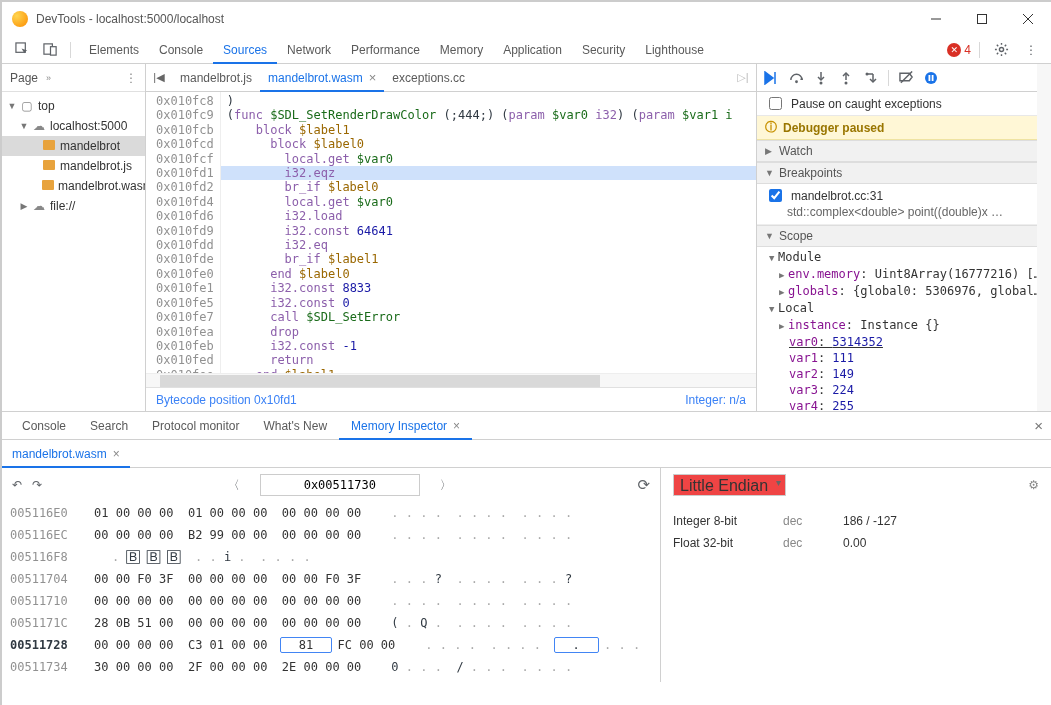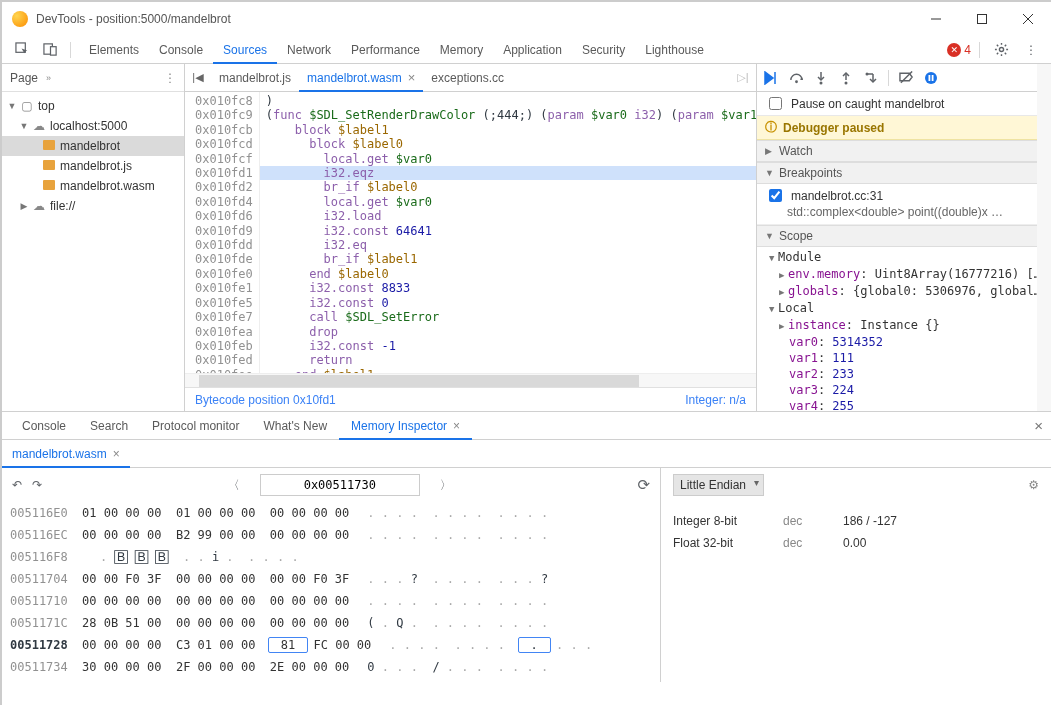--- a/index.html
+++ b/index.html
@@ -14,21 +14,21 @@
 .toptabs .ticon{width:24px;display:flex;justify-content:center;color:#555}
 .toptabs .sep{width:1px;height:16px;background:#d8d8d8;margin:0 4px}
 .toptabs .tab{padding:0 10px;height:28px;display:flex;align-items:center;color:#5a5a5a;cursor:pointer}
 .toptabs .tab.active{color:#1a73e8;box-shadow:inset 0 -2px 0 #1a73e8}
 .toptabs .spacer{flex:1}
 .errcount{display:flex;align-items:center;gap:3px;color:#d93025}
 .errcount .dot{width:14px;height:14px;border-radius:50%;background:#d93025;color:#fff;display:flex;align-items:center;justify-content:center;font-size:9px}
 .gear,.more{color:#5f6368;padding:0 6px}
 .midrow{display:flex;height:348px;border-bottom:1px solid #d0d0d0}
 
-.pagepanel{width:183px;border-right:1px solid #d0d0d0;display:flex;flex-direction:column}
+.pagepanel{width:144px;border-right:1px solid #d0d0d0;display:flex;flex-direction:column}
 .pagehdr{height:28px;display:flex;align-items:center;padding:0 8px;gap:8px;border-bottom:1px solid #e0e0e0;color:#555}
 .pagehdr .sp{flex:1}
 .tree{flex:1;overflow:auto;padding-top:4px}
 .node{display:flex;align-items:center;height:20px;padding-left:4px;gap:2px;cursor:pointer}
 .node .tw{width:12px;text-align:center;color:#777;font-size:9px}
 .node .ic{width:14px;text-align:center;margin-right:2px}
 .node.sel{background:#dadada}
 .ic.folder::before{content:"";display:inline-block;width:12px;height:10px;background:#e8a33d;border-radius:1px}
 .ic.cloud{color:#888}
 .ic.box{color:#888}
@@ -80,46 +80,46 @@
 .drawerTabs .sp{flex:1}
 .memtabrow{height:28px;display:flex;align-items:center;border-bottom:1px solid #d0d0d0}
 .memtab{height:28px;display:flex;align-items:center;padding:0 10px;gap:6px;color:#1a73e8;box-shadow:inset 0 -2px 0 #1a73e8}
 .meminspector{display:flex;height:214px}
 .memleft{flex:1;display:flex;flex-direction:column;border-right:1px solid #d0d0d0}
 .memnav{height:34px;display:flex;align-items:center;padding:0 10px;gap:10px}
 .memnav .sp{flex:1}
 .memnav .arrow{color:#5f6368;padding:0 10px;cursor:pointer}
 .memnav input{width:160px;text-align:center;border:1px solid #ccc;height:22px;font-family:Consolas,monospace;font-size:12px;padding:0}
 .hex{flex:1;overflow:auto;font-family:Consolas,Menlo,monospace;font-size:12px;line-height:22px;padding:0 8px}
-.hexrow{display:flex;gap:0;white-space:pre}
+.hexrow{display:flex;gap:12px;white-space:pre}
 .hexrow .addr{color:#919191;width:72px}
 .hexrow.bold .addr{color:#303942;font-weight:600}
 .hexrow .bytes{letter-spacing:0px}
 .hexrow .ascii{margin-left:18px;color:#303942}
-.byte-hl{border:1px solid #4285f4;border-radius:2px;padding:0 12px;margin:0 -2px}
+.byte-hl{border:1px solid #4285f4;border-radius:2px;padding:0 18px;margin:0 -2px}
 .ascii .dot{color:#aaaaaa}
 .memright{width:390px;display:flex;flex-direction:column}
 .memrhdr{height:34px;display:flex;align-items:center;padding:0 12px;border-bottom:0px solid #e0e0e0}
-.memrhdr select{border:1px solid #ccc;height:22px;padding:0 16px 0 6px;background:#e5e5e5;appearance:none;font-size:12px;color:#333}
+.memrhdr select{border:1px solid #ccc;height:22px;padding:0 16px 0 6px;background:#ef4444;appearance:none;font-size:16px;color:#333}
 .memrhdr .selectwrap{position:relative}
 .memrhdr .selectwrap::after{content:"▾";position:absolute;right:5px;top:3px;color:#666;font-size:10px;pointer-events:none}
 .memrhdr .sp{flex:1}
 .valtable{padding:4px 12px;font-size:12px}
 .valtable .vr{display:flex;height:22px;align-items:flex-end}
 .valtable .c1{width:110px;color:#333}
 .valtable .c2{width:60px;color:#888}
 .valtable .c3{color:#333}
 svg{display:block}
 </style>
 </head>
 <body>
 
 <div class="titlebar">
   <div class="logo"></div>
-  <div class="title">DevTools - position:5000/mandelbrot</div>
+  <div class="title">DevTools - localhost:5000/localhost</div>
   <div class="winbtns">
     <div class="winbtn">
         <svg viewBox="0 0 10 10">
           <path d="M0 5h10" stroke="#333" stroke-width="1"></path>
         </svg>
       </div>
     <div class="winbtn">
         <svg viewBox="0 0 10 10">
           <rect x="0.5" y="0.5" width="9" height="9" fill="none" stroke="#333"></rect>
         </svg>
@@ -308,21 +308,21 @@
       <span class="ico blue">
           <svg width="14" height="14">
             <circle cx="7" cy="7" r="6" fill="#1a73e8"></circle>
             <rect x="4.5" y="4" width="1.8" height="6" fill="#fff"></rect>
             <rect x="7.7" y="4" width="1.8" height="6" fill="#fff"></rect>
           </svg>
         </span>
     </div>
     <div class="chkrow">
       <input type="checkbox" style="">
-      <span>Pause on caught mandelbrot</span>
+      <span>Pause on caught exceptions</span>
     </div>
     <div class="banner">
       <span style="color:#c79100">ⓘ</span>
       <span>Debugger paused</span>
     </div>
     <div class="acc">
         <span class="tw">▶</span>
         <span>Watch</span>
       </div>
     <div class="acc">
@@ -340,23 +340,23 @@
         <span class="tw">▼</span>
         <span>Scope</span>
       </div>
     <div class="scope">
       <div class="row"><span class="tw">▼</span><span>Module</span></div>
       <div class="row" style="padding-left:16px"><span class="tw">▶</span><span class="prop">env.memory</span><span class="val">: Uint8Array(16777216) [101, …</span></div>
       <div class="row" style="padding-left:16px"><span class="tw">▶</span><span class="prop">globals</span><span class="val">: {global0: 5306976, global1: 65…</span></div>
       <div class="row"><span class="tw">▼</span><span>Local</span></div>
       <div class="row" style="padding-left:16px"><span class="tw">▶</span><span class="prop">instance</span><span class="val">: Instance {}</span></div>
       <div id="scopevars">
-          <div class="row" style="padding-left: 26px;"><span class="prop">var0</span>: <span class="str">5314352</span></div>
+          <div class="row" style="padding-left: 26px; text-decoration: underline;"><span class="prop">var0</span>: <span class="str">5314352</span></div>
           <div class="row" style="padding-left: 26px;"><span class="prop">var1</span>: <span class="str">111</span></div>
-          <div class="row" style="padding-left: 26px;"><span class="prop">var2</span>: <span class="str">233</span></div>
+          <div class="row" style="padding-left: 26px;"><span class="prop">var2</span>: <span class="str">149</span></div>
           <div class="row" style="padding-left: 26px;"><span class="prop">var3</span>: <span class="str">224</span></div>
           <div class="row" style="padding-left: 26px;"><span class="prop">var4</span>: <span class="str">255</span></div>
         </div>
     </div>
     <div class="scrollbar-v"></div>
   </div>
 </div>
 
 <div class="drawerTabs">
   <div id="drawertabs-holder" style="display:flex">

